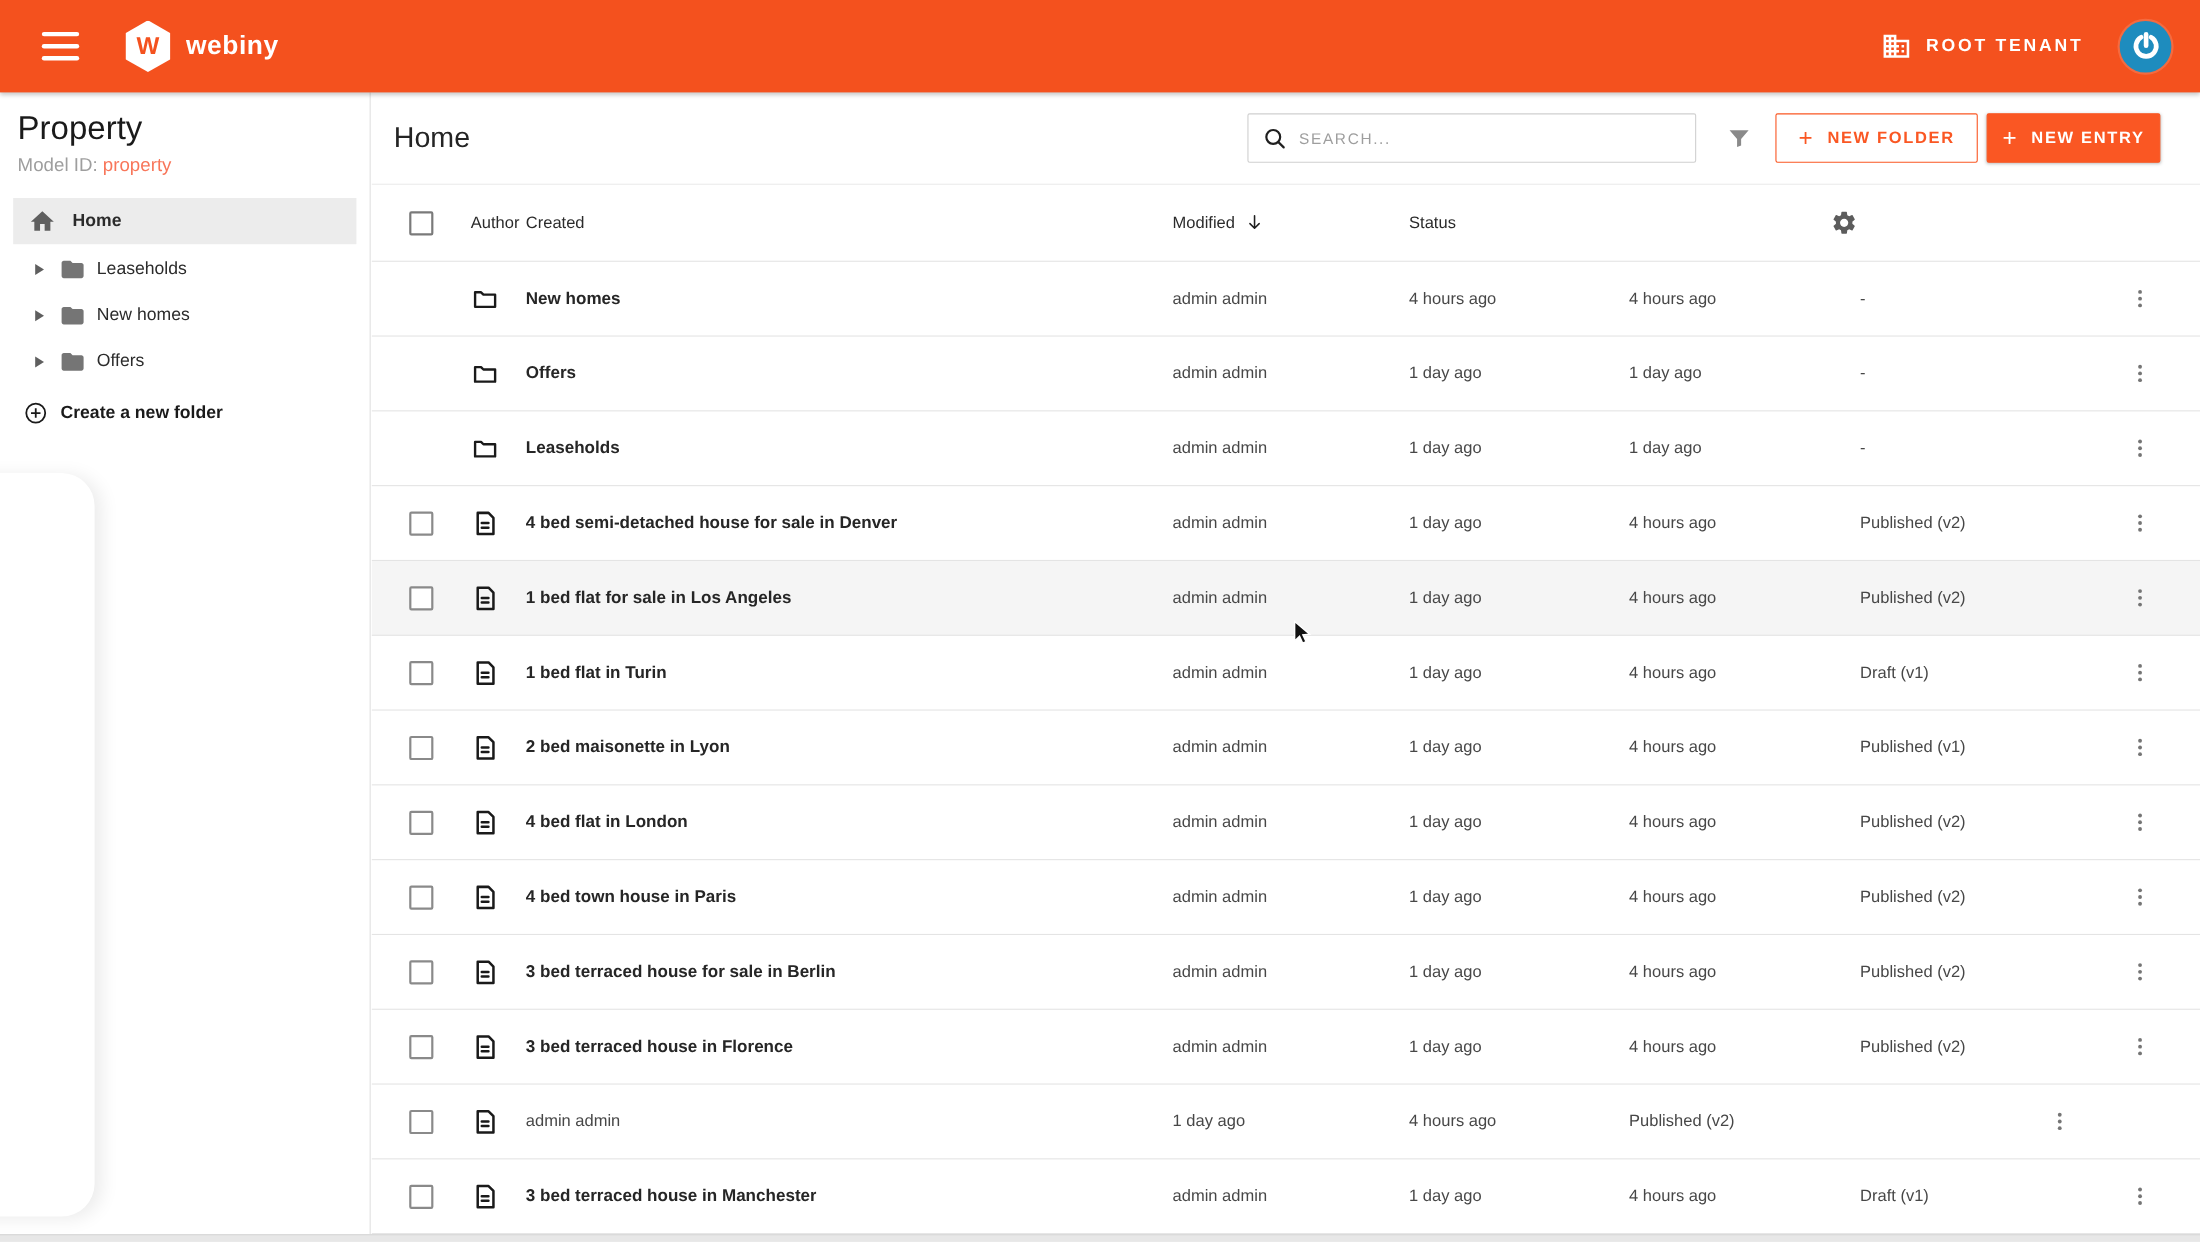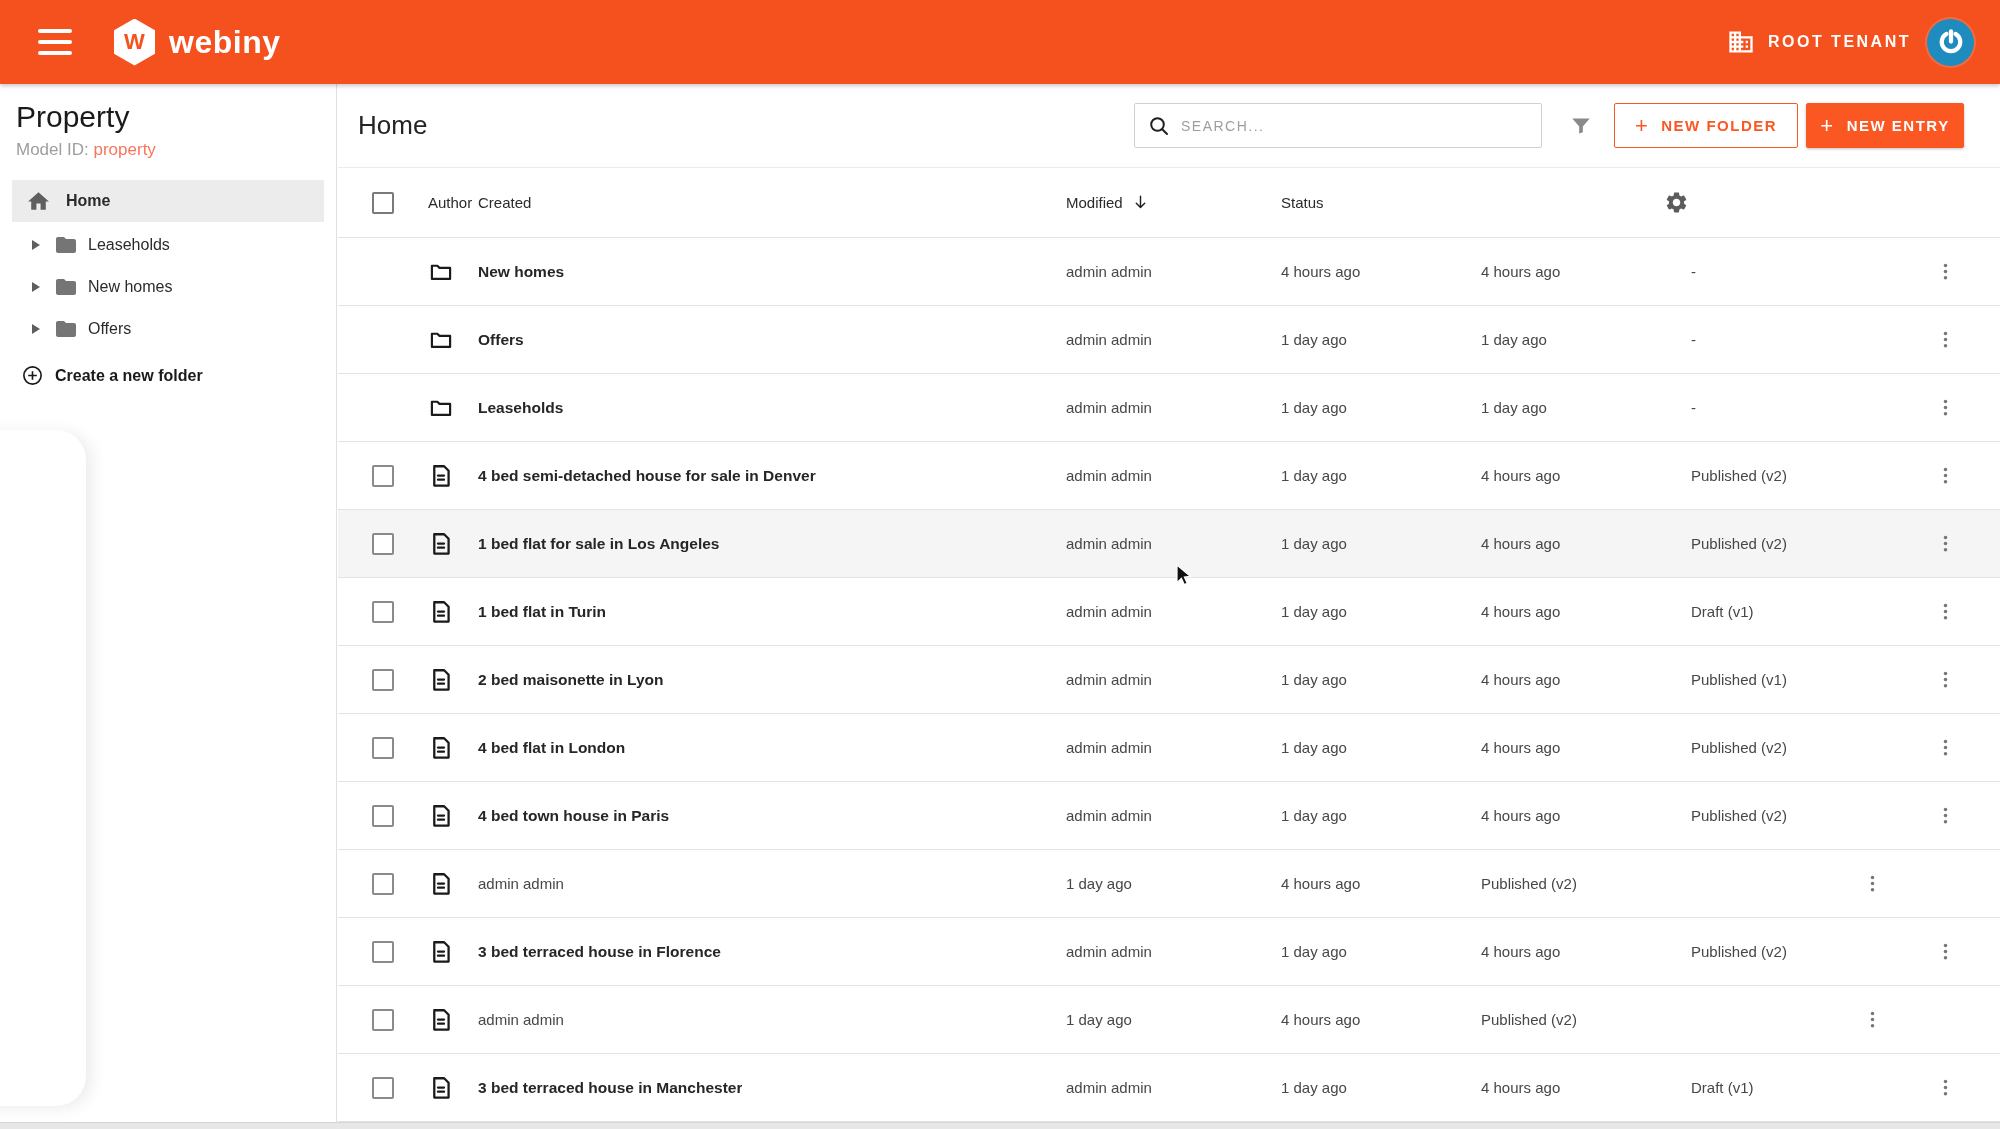--- a/index.html
+++ b/index.html
@@ -18,23 +18,23 @@
   }
   .hamburger { width:34px; height:26px; display:flex; flex-direction:column; justify-content:space-between; cursor:pointer; }
   .hamburger span { display:block; height:4px; border-radius:2px; background:#fff; }
   .logo-wrap { display:flex; align-items:center; margin-left:42px; gap:14px; }
   .hexagon {
     width:41px; height:47px; background:#fff; position:relative;
     clip-path:polygon(50% 0%, 100% 25%, 100% 75%, 50% 100%, 0% 75%, 0% 25%);
     display:flex; align-items:center; justify-content:center;
   }
   .hexagon b { color:#f4511e; font-size:22px; font-weight:800; }
-  .wordmark { color:#fff; font-size:32px; font-weight:700; letter-spacing:.5px; }
+  .wordmark { color:#fff; font-size:24px; font-weight:700; letter-spacing:.5px; }
   .topbar-spacer { flex:1; }
-  .tenant { display:flex; align-items:center; gap:13px; margin-right:16px; cursor:pointer; }
+  .tenant { display:flex; align-items:center; gap:13px; margin-right:33px; cursor:pointer; }
   .tenant-label { color:#fff; font-size:16px; font-weight:600; letter-spacing:2.5px; }
   .avatar {
     width:47px; height:47px; border-radius:50%; background:#1e8cbe;
     display:flex; align-items:center; justify-content:center; cursor:pointer;
     box-shadow:0 0 0 2px rgba(255,255,255,.15);
   }
 
   
   .sidebar {
     position:absolute; top:84px; left:0; width:337px; bottom:7px;
@@ -463,20 +463,23 @@
   </div>
       <div class="trow grid-cols">
     <span class="checkbox"></span>
     <span class="row-icon">
 
       <svg class="doc-icon" width="26" height="26" viewBox="0 0 24 24">
         <path d="M5.8 3h9.1L19 7.1v13.7H5.8z" fill="none" stroke="#1a1a1a" stroke-width="2.1" stroke-linejoin="round"></path>
         <path d="M9.2 11.6h5.6M9.2 15.4h5.6" fill="none" stroke="#1a1a1a" stroke-width="2.1" stroke-linecap="round"></path>
       </svg>
     </span>
+    <span class="c-name">
+          <span class="label">3 bed terraced house for sale in Berlin</span>
+        </span>
     <span class="c-sec c-author">admin admin</span>
     <span class="c-sec c-created">1 day ago</span>
     <span class="c-sec c-modified">4 hours ago</span>
     <span class="c-sec c-status">Published (v2)</span>
     <span class="kebab-cell">
       <svg width="21" height="21" viewBox="0 0 24 24">
         <circle cx="12" cy="5" r="2" fill="#757575"></circle>
         <circle cx="12" cy="12" r="2" fill="#757575"></circle>
         <circle cx="12" cy="19" r="2" fill="#757575"></circle>
       </svg>

